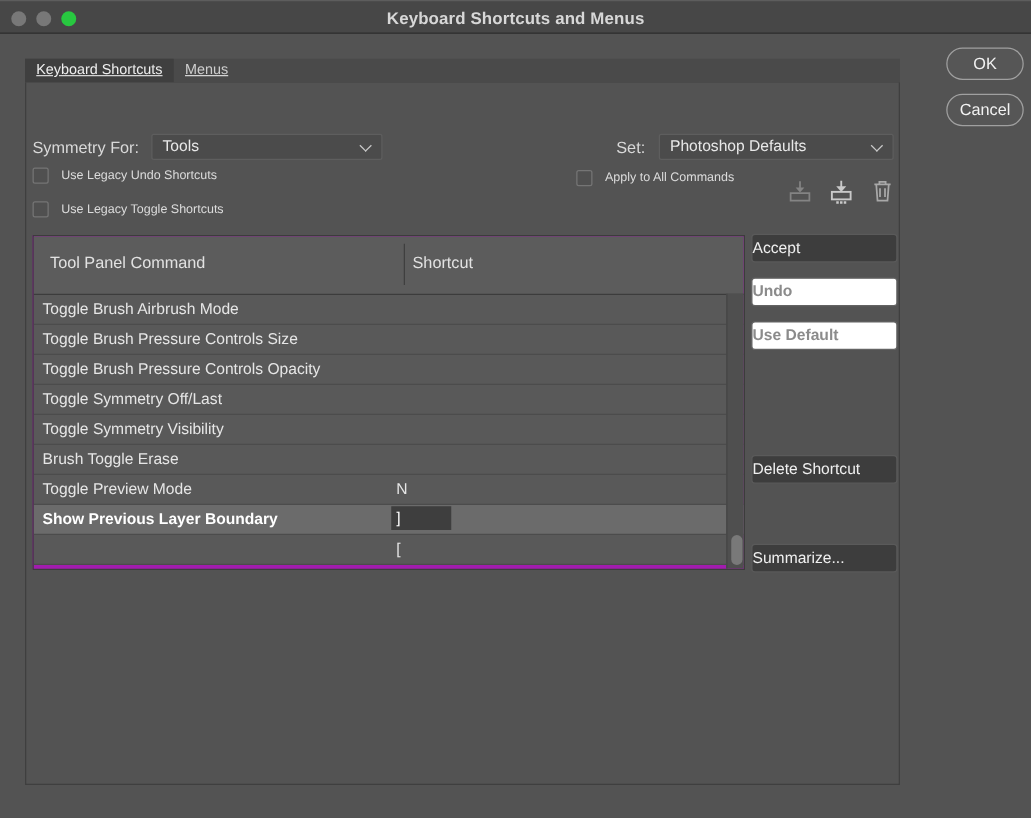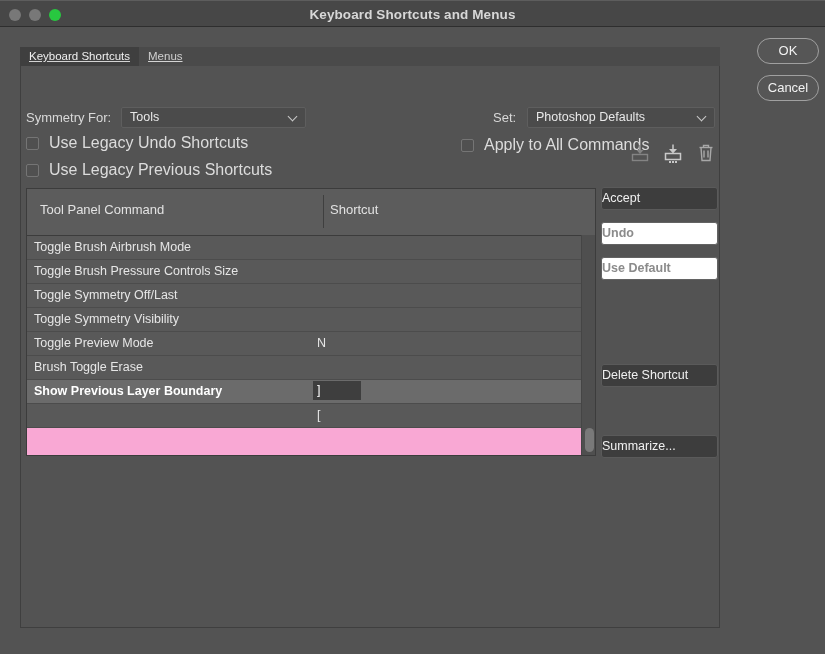--- a/index.html
+++ b/index.html
@@ -140,38 +140,38 @@
   .cbox {
     width: 13px; height: 13px;
     background: #505050;
     border: 1px solid #757575;
     border-radius: 2px;
     box-sizing: border-box;
     flex: 0 0 auto;
   }
   .cbrow .cbtext {
     margin-left: 10px;
-    font-size: 16px;
+    font-size: 10px;
     color: #dcdcdc;
     white-space: nowrap;
   }
 
   
   .iconbtn {
     position: absolute;
     width: 22px; height: 22px;
   }
   .iconbtn svg { display: block; }
 
   
   .table {
     position: absolute;
     left: 5px; top: 122px;
     width: 570px; height: 268px;
-    background: #f9a8d4;
+    background: #a21caf;
     border: 1px solid #3c3c3c;
     box-sizing: border-box;
     overflow: hidden;
   }
   .thead {
     position: relative;
     height: 46px;
     background: #5c5c5c;
     border-bottom: 1px solid #3c3c3c;
   }
@@ -323,21 +323,21 @@
       <span class="chev"></span>
     </div>
 
     <div class="cbrow" style="left:5px; top:68px;">
       <div class="cbox"></div>
       <div class="cbtext">Use Legacy Undo Shortcuts</div>
     </div>
 
     <div class="cbrow" style="left:5px; top:95px;">
       <div class="cbox"></div>
-      <div class="cbtext">Use Legacy Previous Shortcuts</div>
+      <div class="cbtext">Use Legacy Toggle Shortcuts</div>
     </div>
 
     <div class="cbrow" style="left:440px; top:70px;">
       <div class="cbox"></div>
       <div class="cbtext">Apply to All Commands</div>
     </div>
 
     <div class="iconbtn" style="left:608px; top:76px;">
       <svg width="22" height="22" viewBox="0 0 22 22">
         <g fill="none" stroke="#848484" stroke-width="1.4">
@@ -384,34 +384,38 @@
       <div class="tbody">
         <div class="trow">
           <div class="cmd">Toggle Brush Airbrush Mode</div>
           <div class="sc"></div>
         </div>
         <div class="trow">
           <div class="cmd">Toggle Brush Pressure Controls Size</div>
           <div class="sc"></div>
         </div>
         <div class="trow">
+          <div class="cmd">Toggle Brush Pressure Controls Opacity</div>
+          <div class="sc"></div>
+        </div>
+        <div class="trow">
           <div class="cmd">Toggle Symmetry Off/Last</div>
           <div class="sc"></div>
         </div>
         <div class="trow">
           <div class="cmd">Toggle Symmetry Visibility</div>
+          <div class="sc"></div>
+        </div>
+        <div class="trow">
+          <div class="cmd">Brush Toggle Erase</div>
           <div class="sc"></div>
         </div>
         <div class="trow">
           <div class="cmd">Toggle Preview Mode</div>
           <div class="sc">N</div>
-        </div>
-        <div class="trow">
-          <div class="cmd">Brush Toggle Erase</div>
-          <div class="sc"></div>
         </div>
         <div class="trow selected">
           <div class="cmd">Show Previous Layer Boundary</div>
           <input class="scedit" type="text" value="]" style="">
         </div>
         <div class="trow">
           <div class="sc">[</div>
         </div>
       </div>
 

